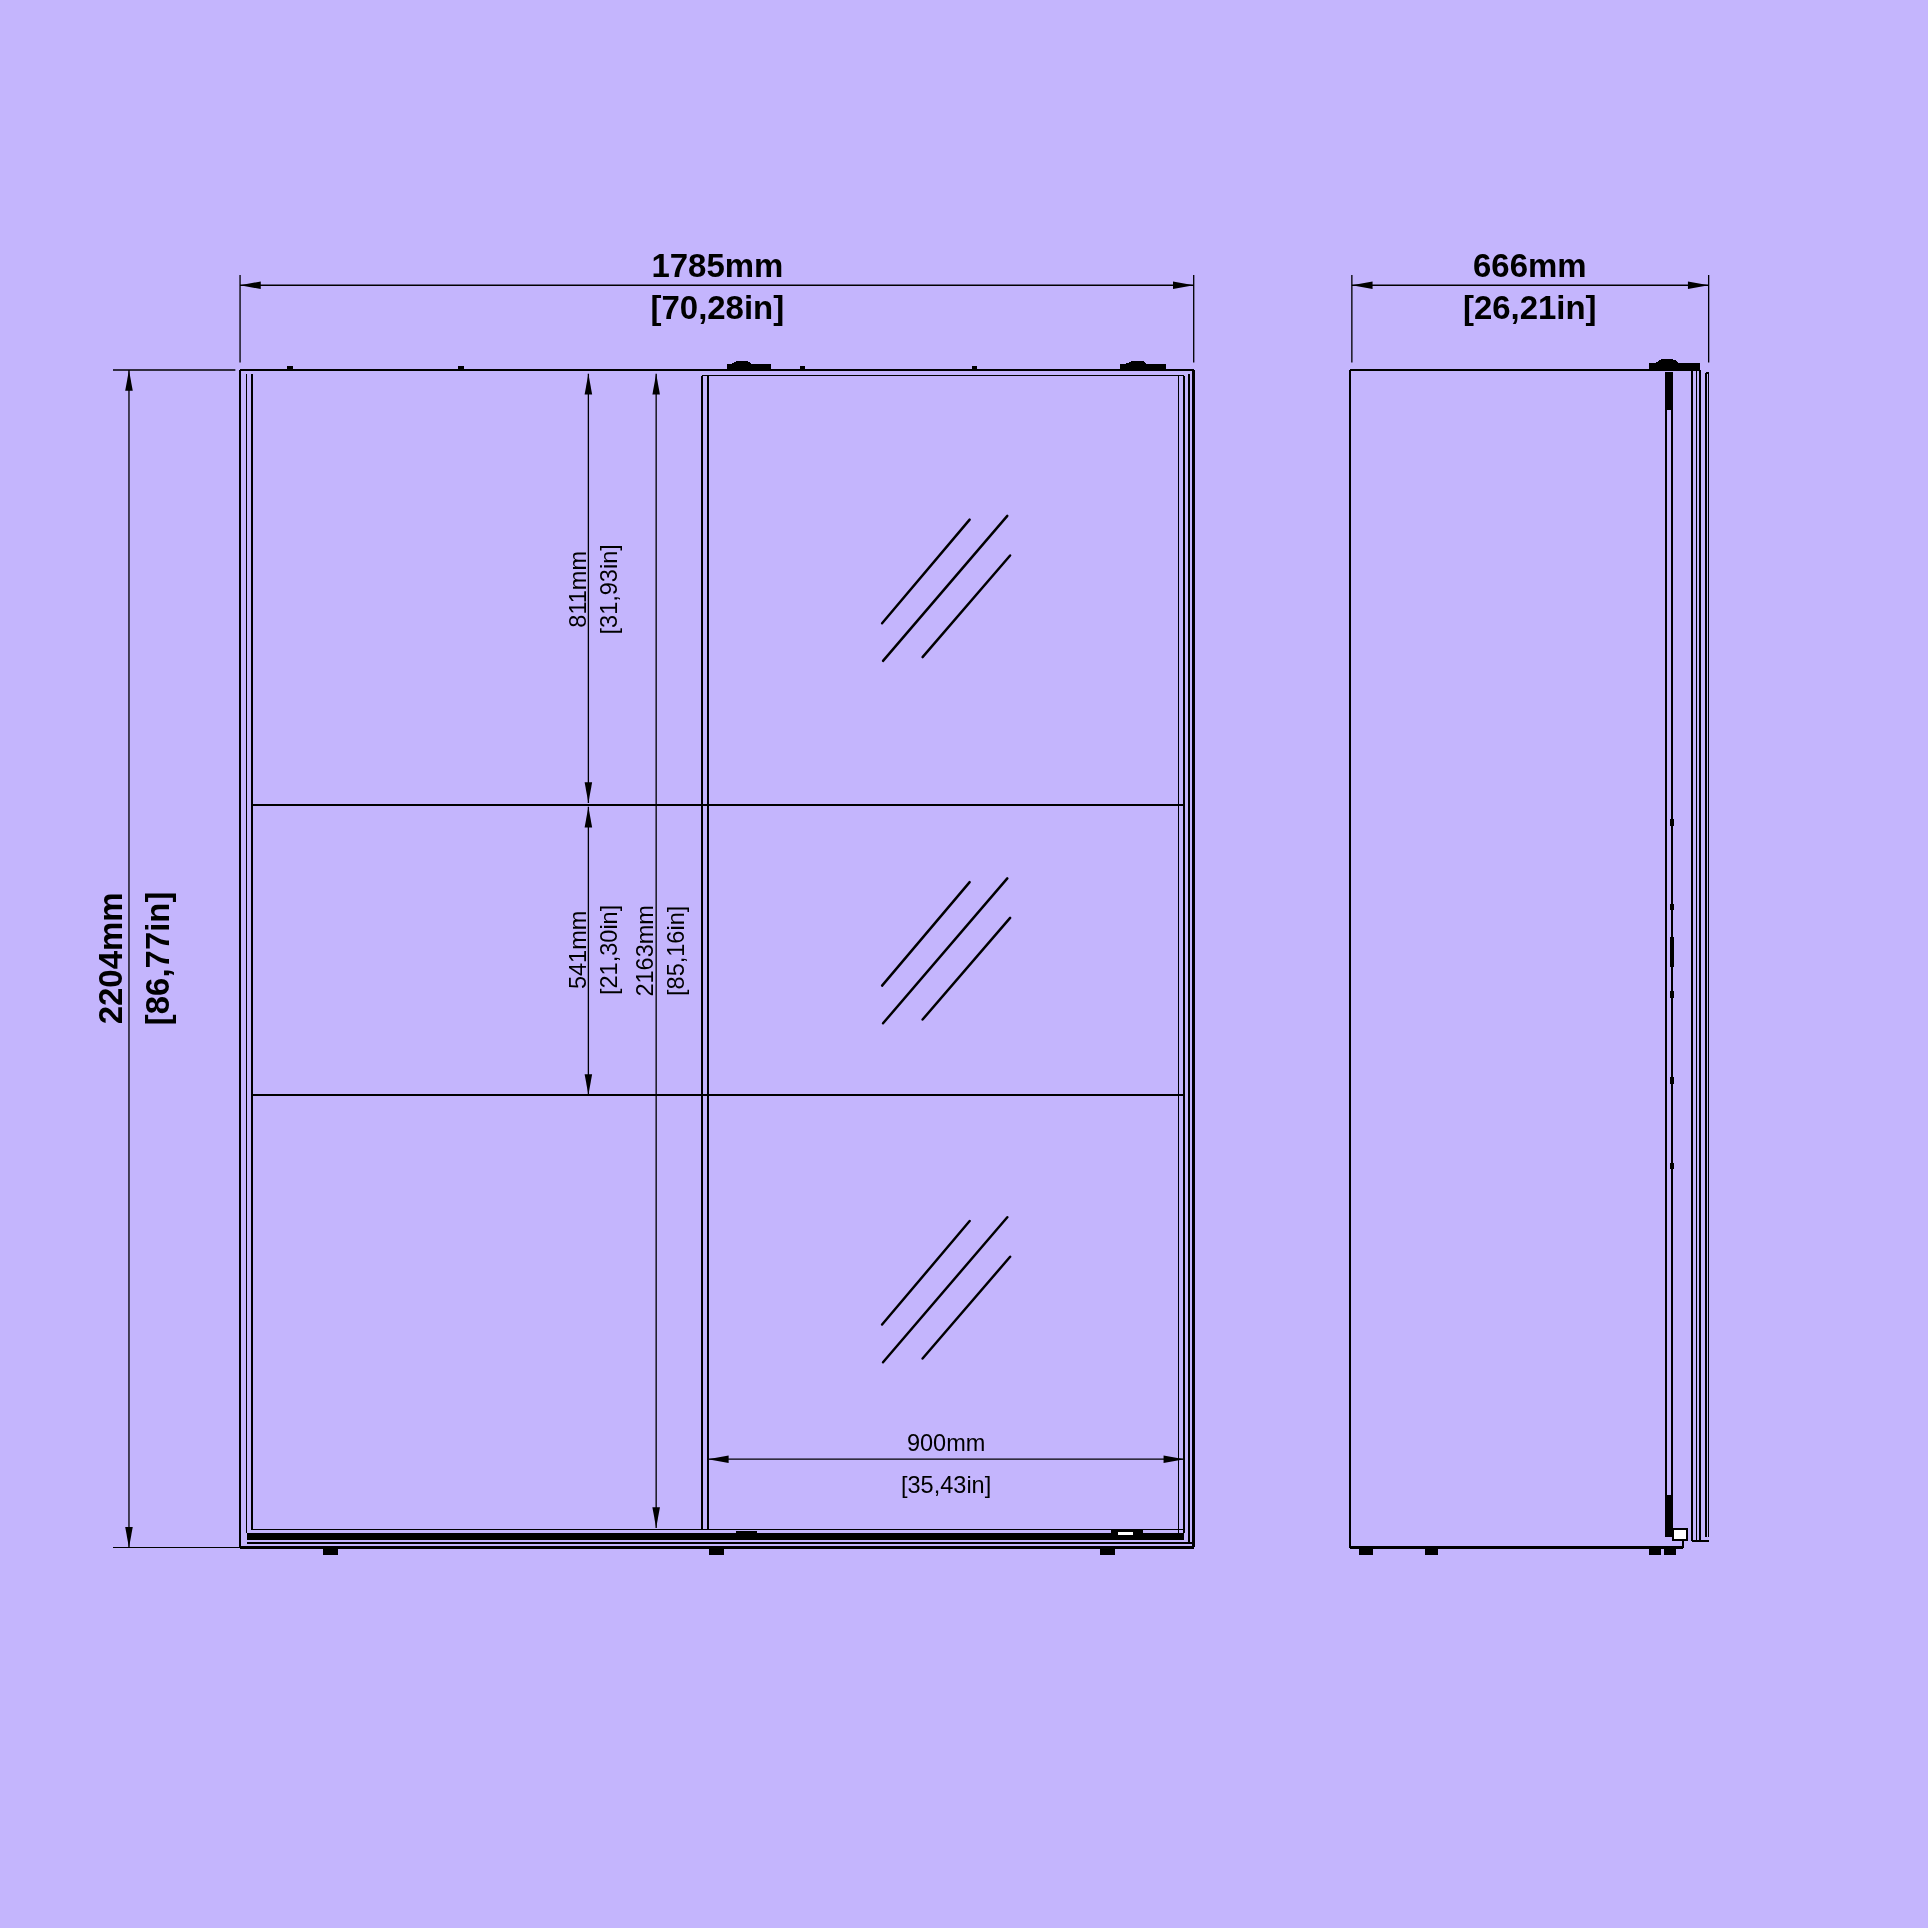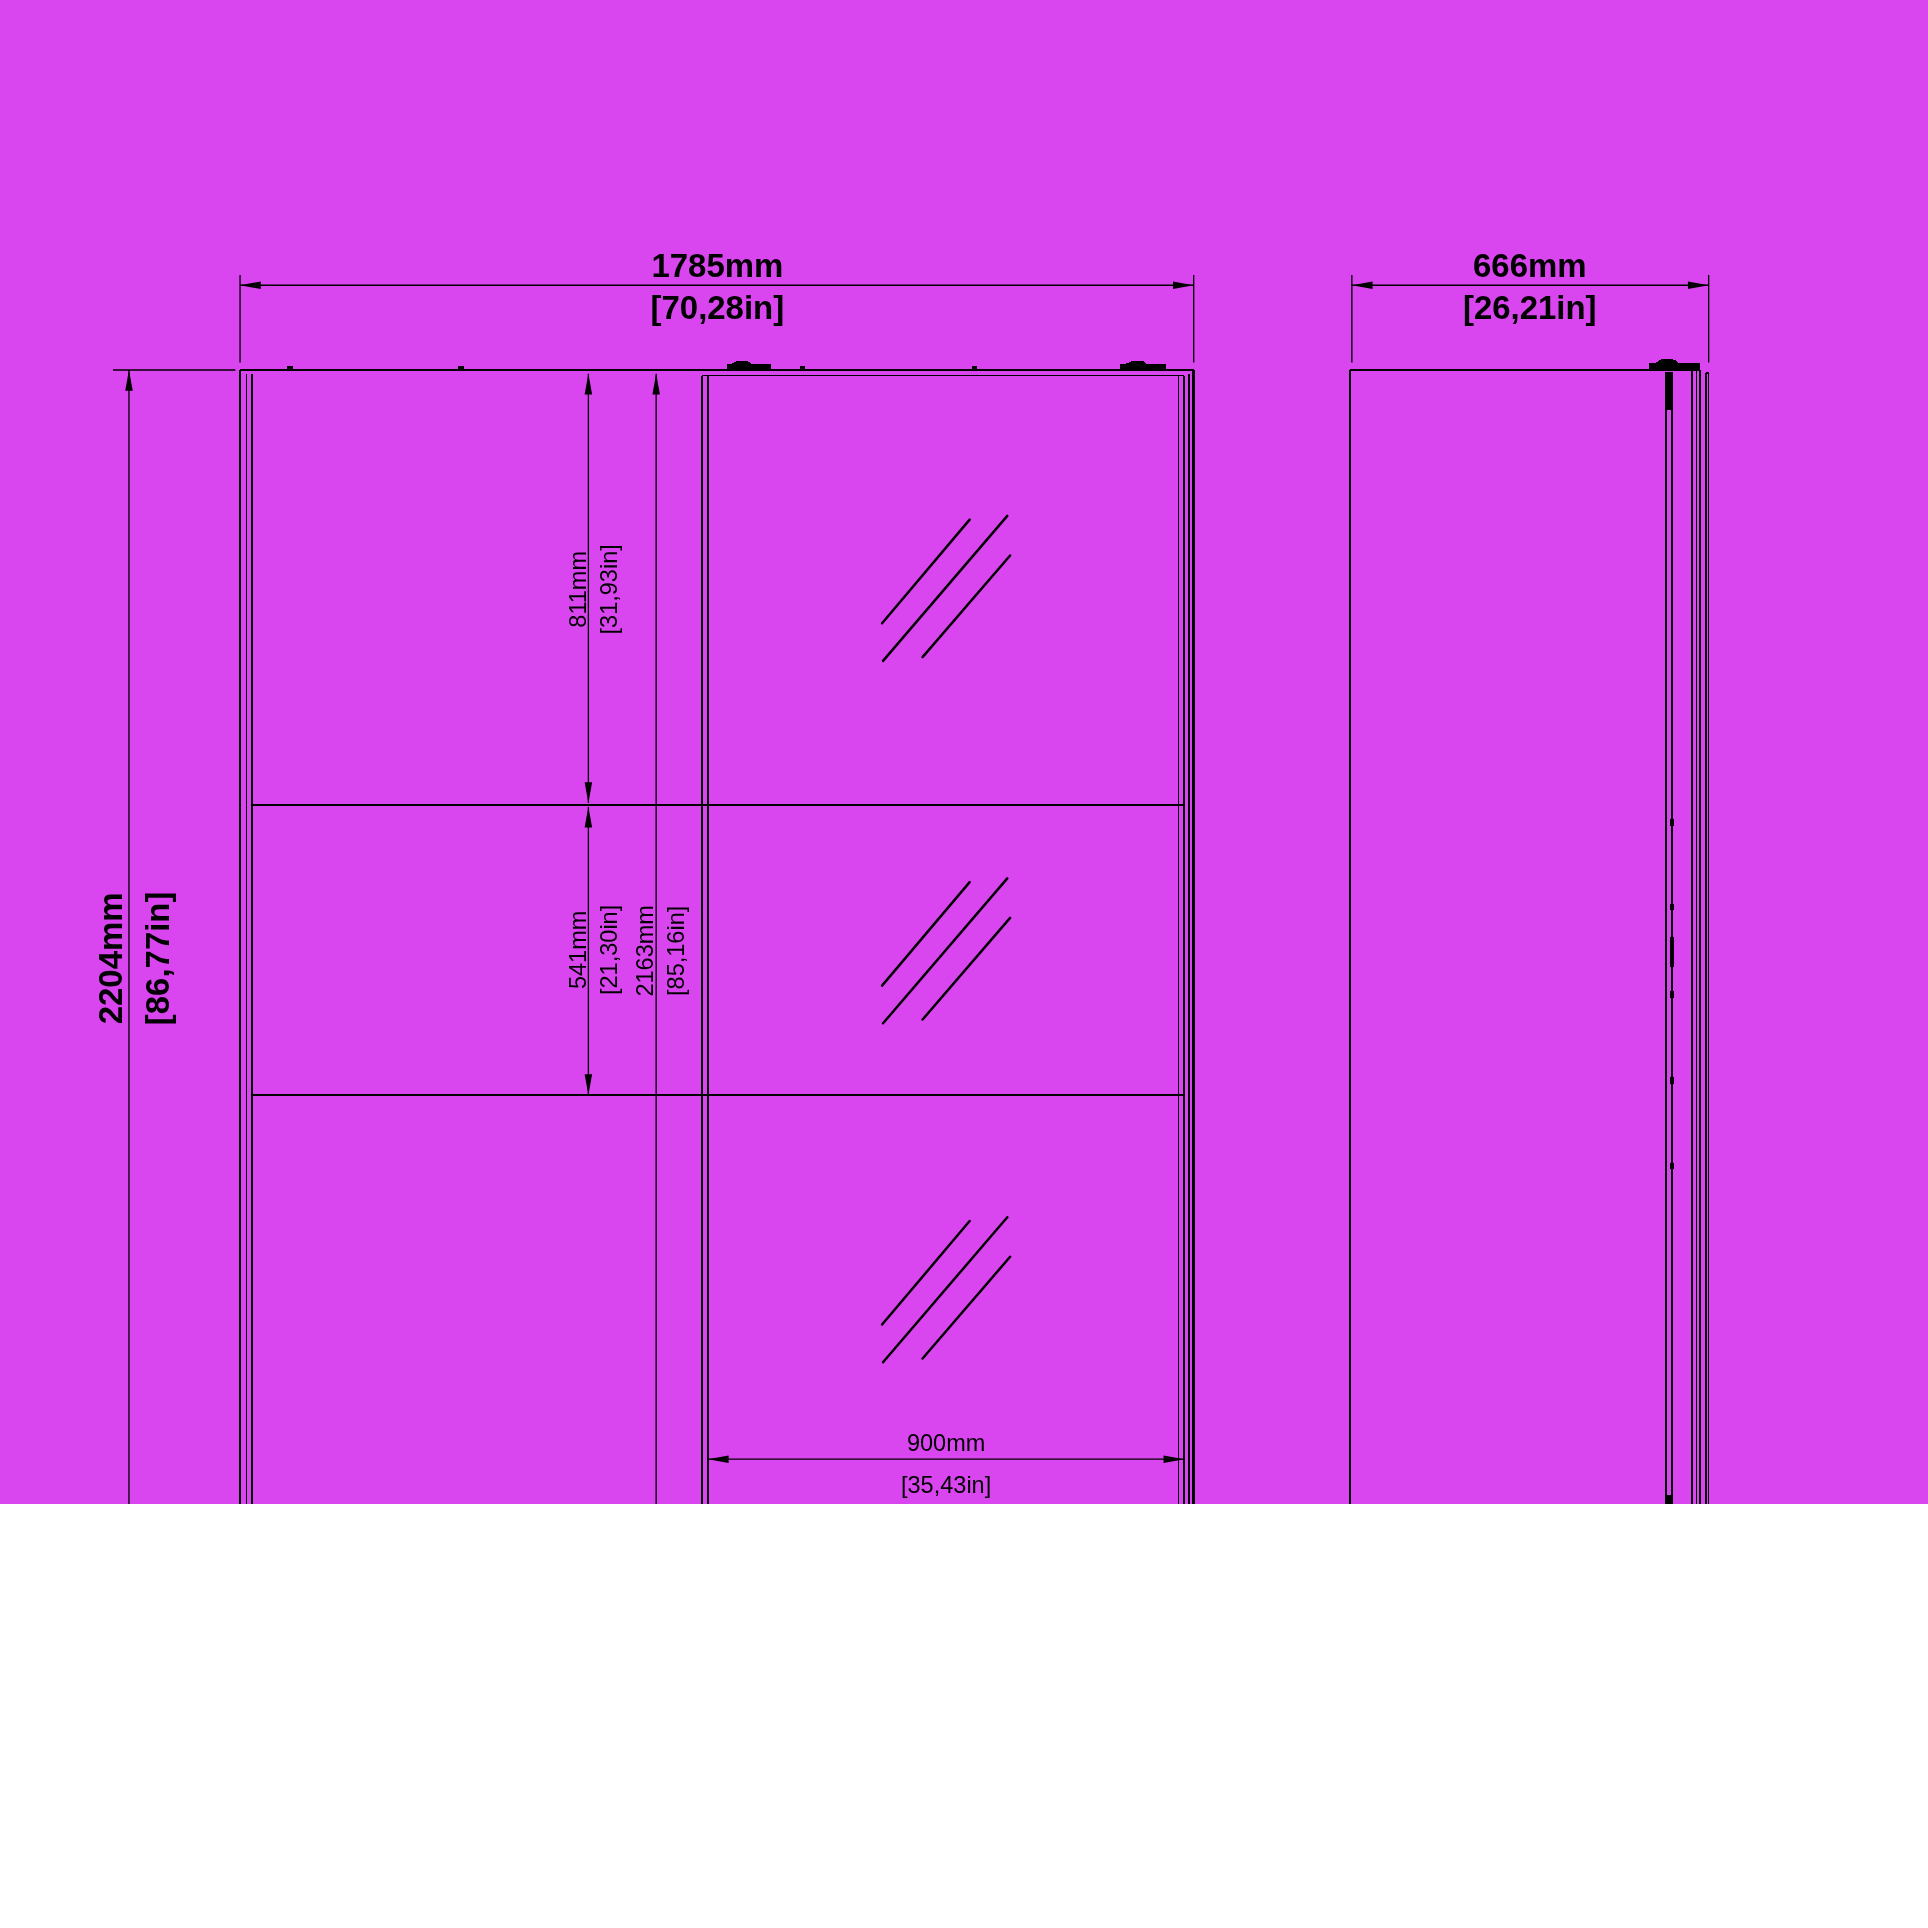--- a/index.html
+++ b/index.html
@@ -1,19 +1,19 @@
 <!DOCTYPE html>
 <html style="font-size:15px"><head>
 <meta charset="utf-8">
 <style>
   html,body { margin:0; padding:0; background:#ffffff; }
   .canvas {
     position:relative;
-    width:1928px; height:1504px;
-    background:#d946ef;
+    width:1928px; height:1928px;
+    background:#c4b5fd;
     font-family:"Liberation Sans", sans-serif;
     overflow:hidden;
   }
   svg { position:absolute; inset:0; }
   .ln   { stroke:#000; fill:none; }
   .w25  { stroke-width:2.6; }
   .w20  { stroke-width:2.0; }
   .w16  { stroke-width:1.7; }
   .w13  { stroke-width:1.4; }
   .fillb{ fill:#000; stroke:none; }

